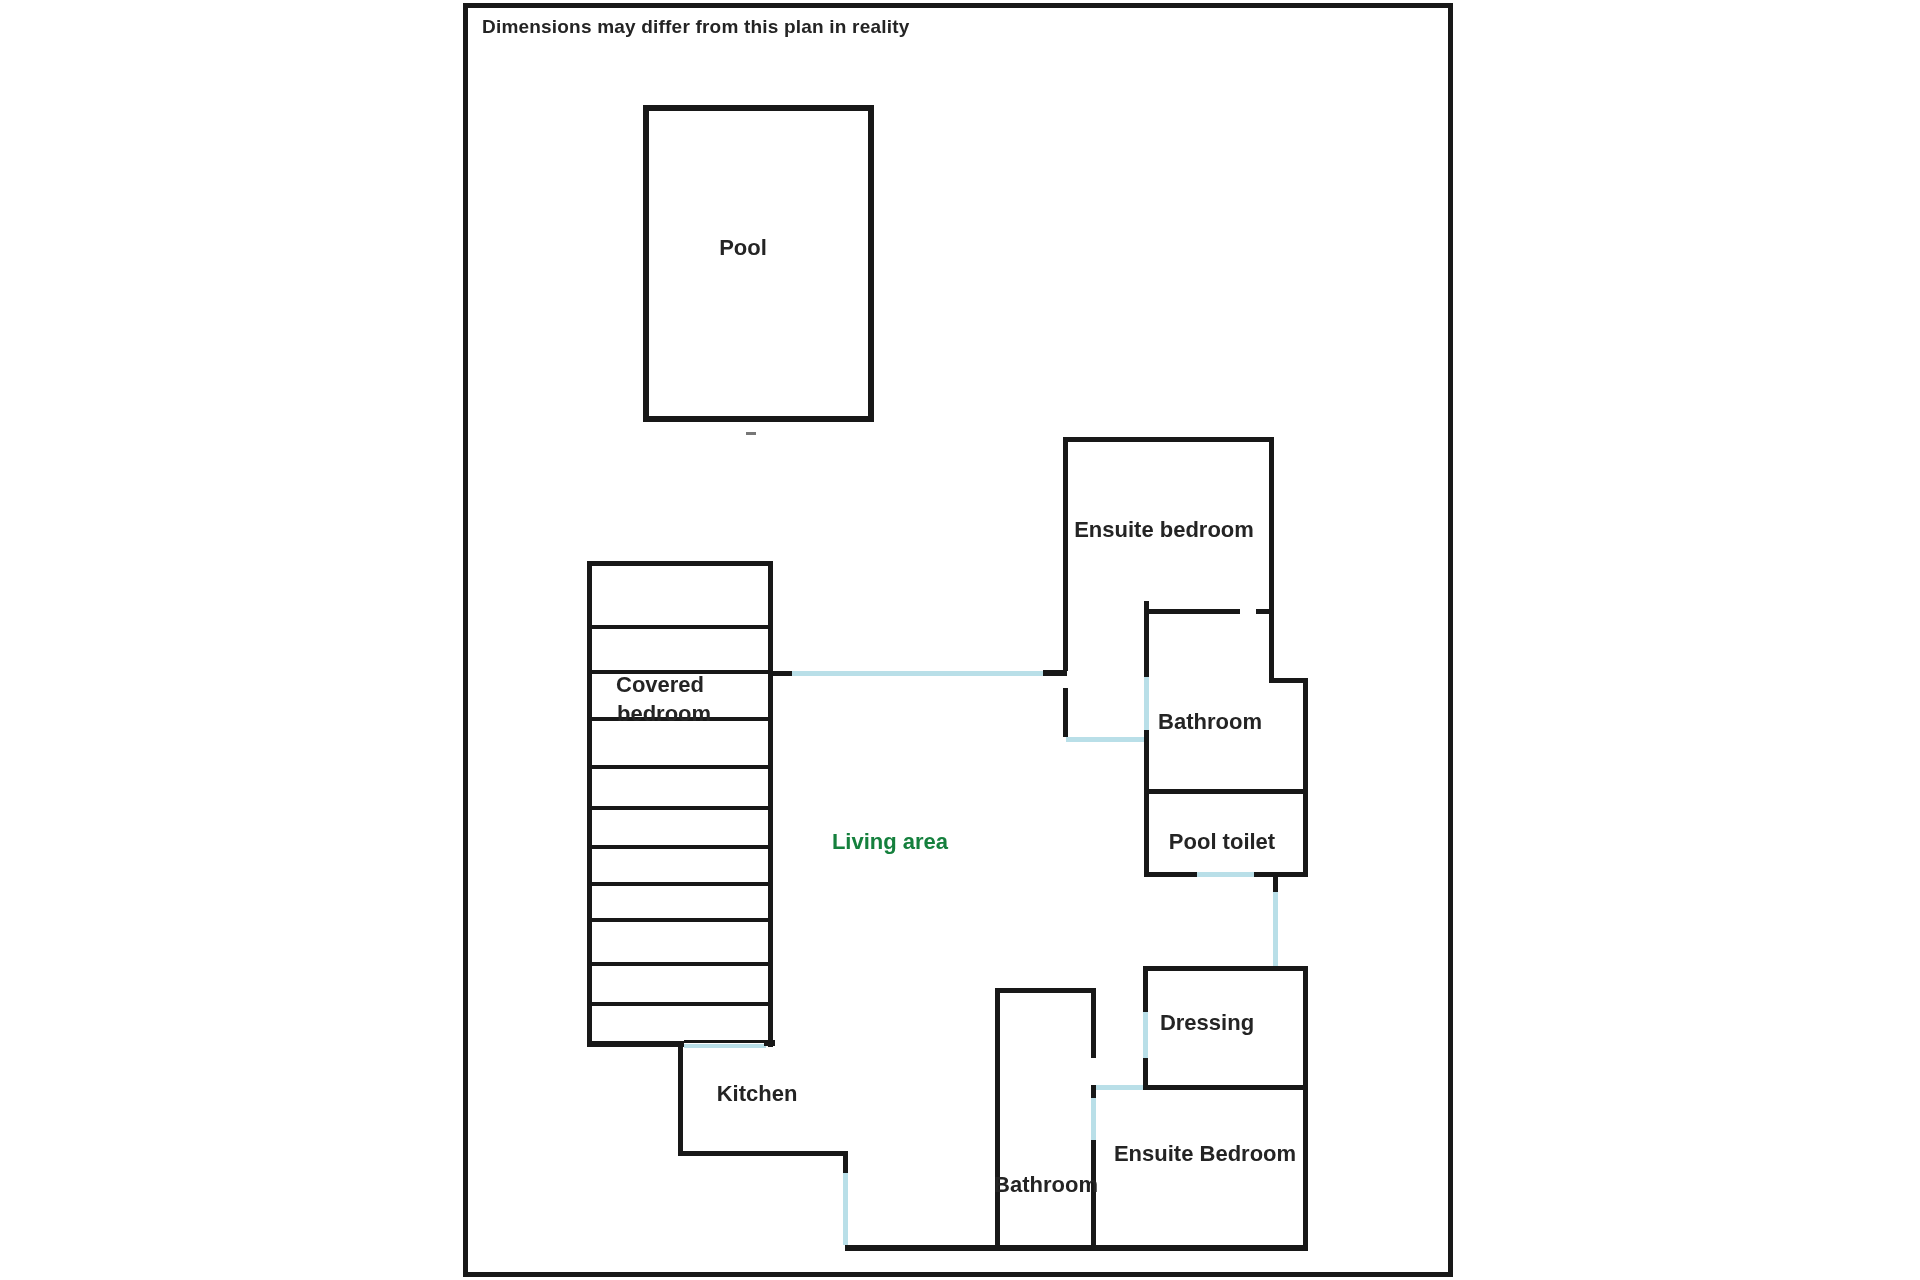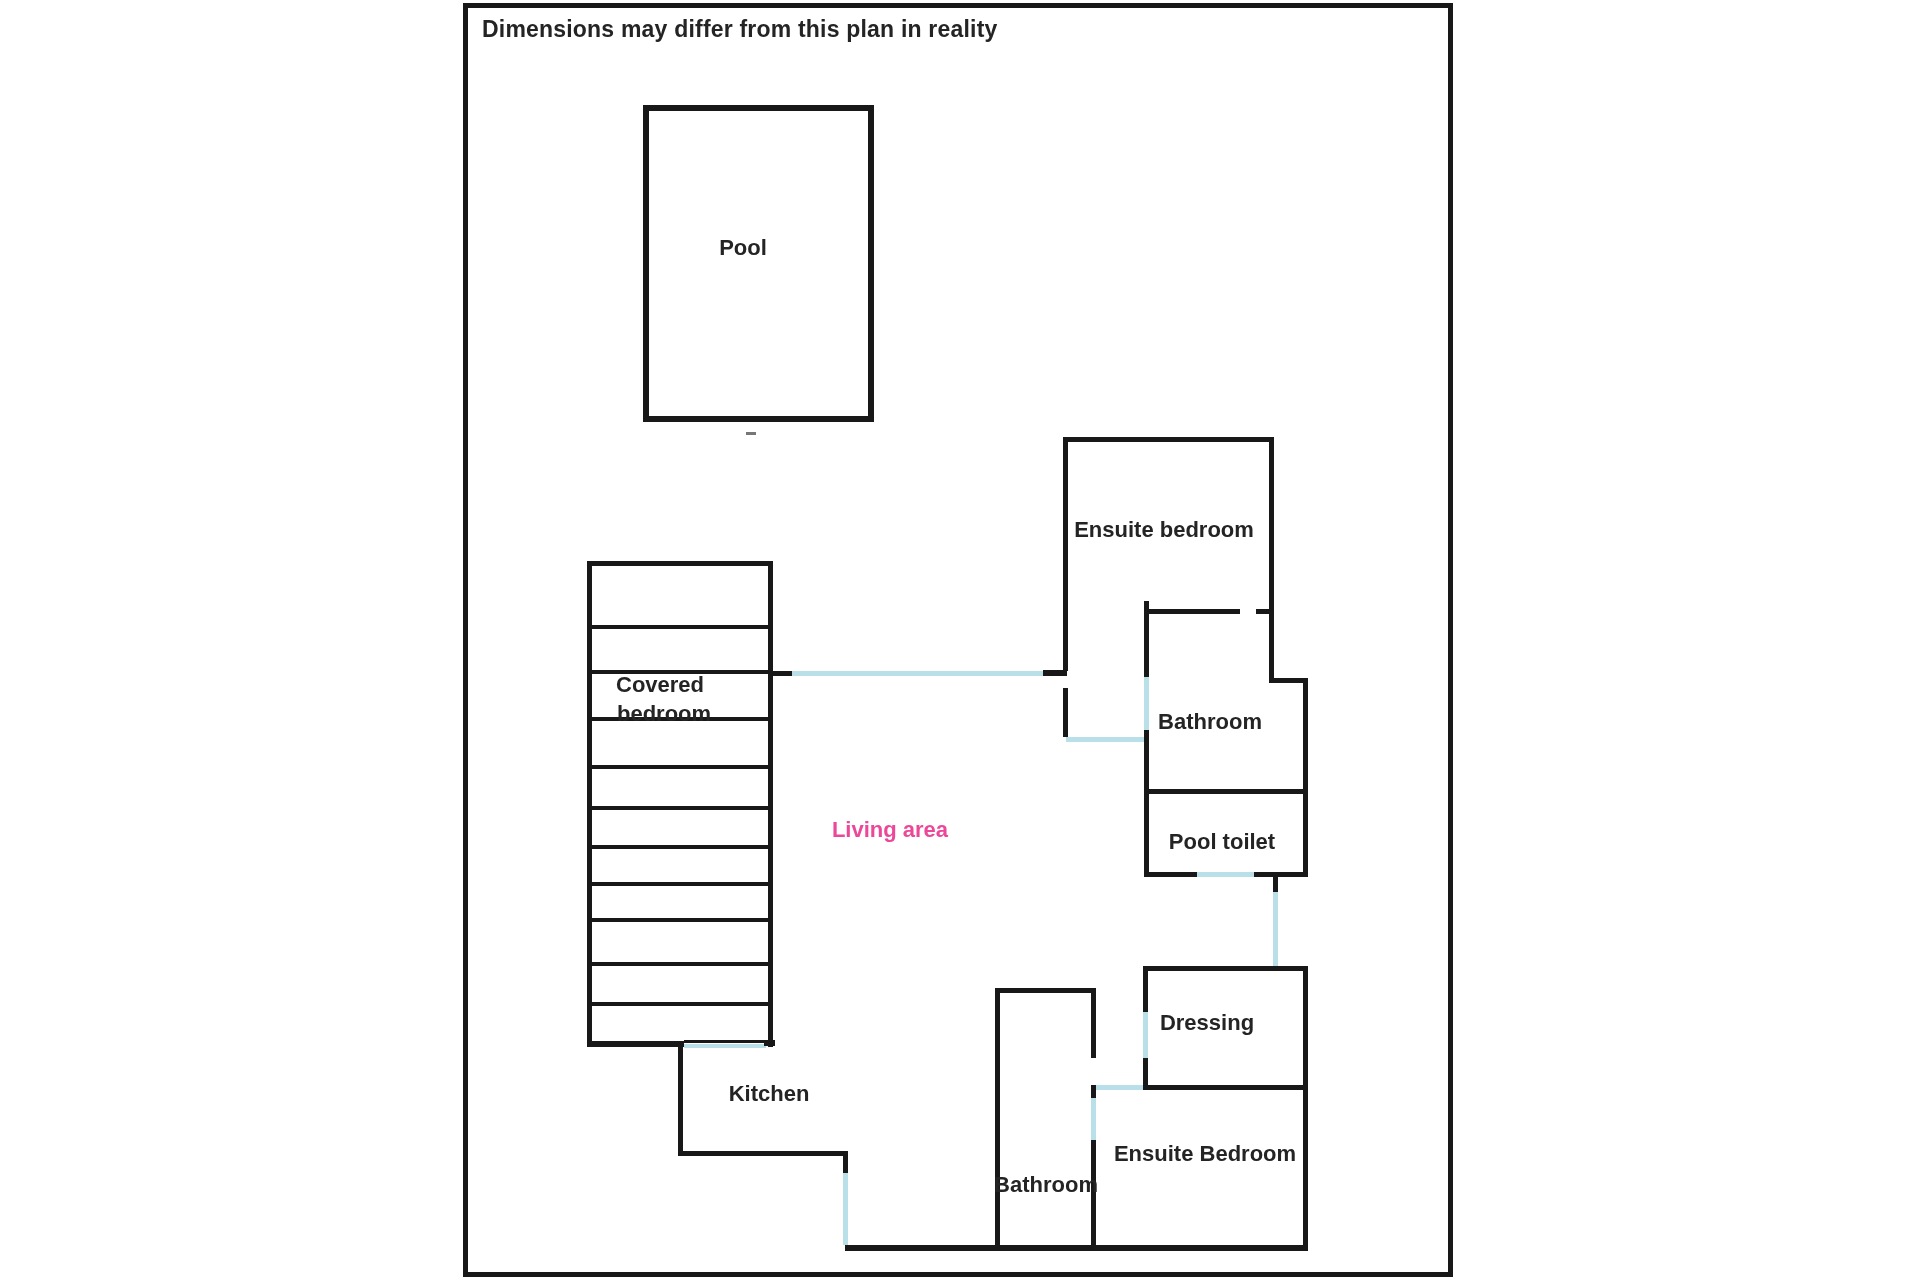--- a/index.html
+++ b/index.html
@@ -15,21 +15,21 @@
     overflow: hidden;
     font-family: "Liberation Sans", "DejaVu Sans", sans-serif;
   }
   .seg {
     position: absolute;
   }
   .plan-title {
     position: absolute;
     left: 482px;
     top: 16px;
-    font-size: 23px;
+    font-size: 19px;
     font-weight: 600;
     color: #1f1f1f;
     letter-spacing: 0.2px;
     white-space: nowrap;
   }
   .room-label {
     position: absolute;
     font-size: 22px;
     font-weight: 600;
     color: #242424;
@@ -43,21 +43,21 @@
   #lbl-pool            { left: 743px;  top: 248px; }
   #lbl-ensuite-bedroom { left: 1164px; top: 530px; }
   #lbl-covered         { left: 616px;  top: 659px; }
   #lbl-terrace         { left: 617px;  top: 688px; }
   #lbl-living-area     { left: 890px;  top: 830px; }
   #lbl-bathroom        { left: 1210px; top: 722px; }
   #lbl-guest-toilet    { left: 1222px; top: 842px; }
   #lbl-dressing        { left: 1207px; top: 1023px; }
   #lbl-ensuite-bedroom-2 { left: 1205px; top: 1154px; }
   #lbl-bathroom-2      { left: 1046px; top: 1185px; }
-  #lbl-kitchen         { left: 757px;  top: 1094px; margin-left: 12px; }
+  #lbl-kitchen         { left: 757px;  top: 1094px; }
 </style>
 </head>
 <body>
 
 <div class="canvas">
   <div class="plan-title" style="color: rgb(36, 36, 36);">Dimensions may differ from this plan in reality</div>
 
   <div id="walls-layer">
       <div class="seg" style="left: 463px; top: 3px; width: 990px; height: 5px; background: rgb(24, 24, 24);"></div>
       <div class="seg" style="left: 463px; top: 3px; width: 5px; height: 1274px; background: rgb(24, 24, 24);"></div>
@@ -128,20 +128,20 @@
       <div class="seg" style="left: 678px; top: 1043px; width: 5px; height: 112px; background: rgb(24, 24, 24);"></div>
       <div class="seg" style="left: 678px; top: 1151px; width: 170px; height: 5px; background: rgb(24, 24, 24);"></div>
       <div class="seg" style="left: 843px; top: 1151px; width: 5px; height: 22px; background: rgb(24, 24, 24);"></div>
       <div class="seg" style="left: 843px; top: 1173px; width: 5px; height: 72px; background: rgb(185, 223, 232);"></div>
     </div>
 
   <div class="room-label" id="lbl-pool" style="color: rgb(36, 36, 36);">Pool</div>
   <div class="room-label" id="lbl-ensuite-bedroom" style="color: rgb(36, 36, 36);">Ensuite bedroom</div>
   <div class="room-label left-anchored" id="lbl-covered" style="color: rgb(36, 36, 36);">Covered</div>
   <div class="room-label left-anchored" id="lbl-terrace" style="color: rgb(36, 36, 36);">bedroom</div>
-  <div class="room-label" id="lbl-living-area" style="color: #ec4899;">Living area</div>
+  <div class="room-label" id="lbl-living-area" style="color: #15803d; margin-top: 12px;">Living area</div>
   <div class="room-label" id="lbl-bathroom" style="color: rgb(36, 36, 36);">Bathroom</div>
   <div class="room-label" id="lbl-guest-toilet" style="color: rgb(36, 36, 36);">Pool toilet</div>
   <div class="room-label" id="lbl-dressing" style="color: rgb(36, 36, 36);">Dressing</div>
   <div class="room-label" id="lbl-ensuite-bedroom-2" style="color: rgb(36, 36, 36);">Ensuite Bedroom</div>
   <div class="room-label" id="lbl-bathroom-2" style="color: rgb(36, 36, 36);">Bathroom</div>
   <div class="room-label" id="lbl-kitchen" style="color: rgb(36, 36, 36);">Kitchen</div>
 </div>
 
 </body></html>

